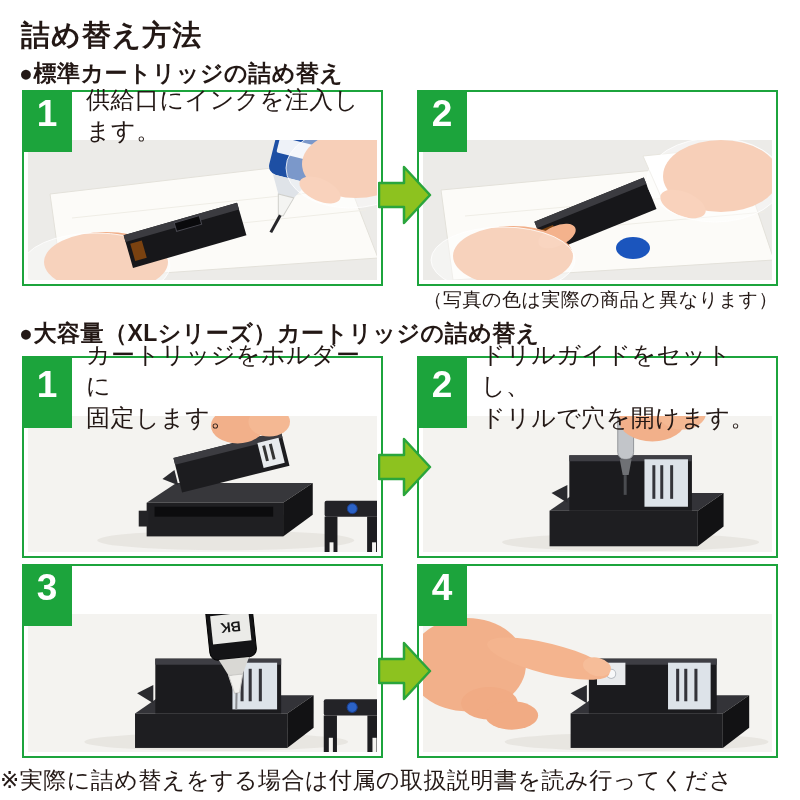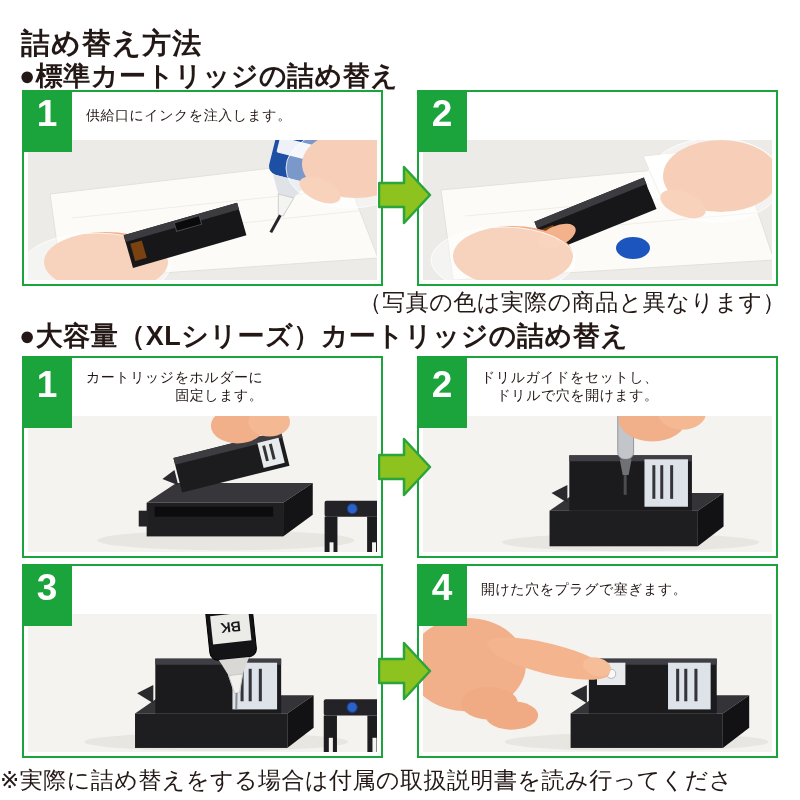--- a/index.html
+++ b/index.html
@@ -1,51 +1,51 @@
 <!DOCTYPE html>
 <html><head>
 <meta charset="utf-8">
 <style>
   html,body{margin:0;padding:0;background:#ffffff;}
   body{width:800px;height:800px;position:relative;overflow:hidden;
        font-family:"Liberation Sans","DejaVu Sans",sans-serif;color:#231815;}
 
-  .page-title{position:absolute;left:21px;top:24px;font-size:29px;font-weight:bold;letter-spacing:1px;}
-  .section-heading{position:absolute;left:19px;font-size:27px;font-weight:bold;letter-spacing:0.5px;}
+  .page-title{position:absolute;left:21px;top:16px;font-size:29px;font-weight:bold;letter-spacing:1px;}
+  .section-heading{position:absolute;left:19px;font-size:23px;font-weight:bold;letter-spacing:0.5px;}
   .sec1{top:58px;} .sec2{top:318px;}
 
   .card{position:absolute;background:#fff;border:2px solid #1ca43c;box-sizing:border-box;}
   .card.colL{left:22px;width:361px;}
   .card.colR{left:417px;width:361px;}
   .row1{top:90px;height:196px;}
   .row2{top:356px;height:202px;}
   .row3{top:564px;height:194px;}
 
   .badge{position:absolute;top:-2px;left:-2px;width:50px;background:#1ca43c;color:#ffffff;
          font-weight:bold;font-size:37px;text-align:center;z-index:3;}
   .row1 .badge,.row3 .badge{height:62px;line-height:48px;}
   .row2 .badge{height:72px;line-height:58px;}
 
   .step-text{position:absolute;left:62px;right:20px;top:0;display:flex;align-items:center;
-             font-size:14px;line-height:1.3;white-space:pre-line;z-index:2;letter-spacing:0.5px;text-align:right;}
+             font-size:24px;line-height:1.3;white-space:pre-line;z-index:2;letter-spacing:0.5px;}
   .row1 .step-text,.row3 .step-text{height:46px;}
   .row2 .step-text{height:56px;}
 
   .photo{position:absolute;left:4px;right:4px;bottom:4px;overflow:hidden;z-index:1;background:#efeeeb;}
   .row1 .photo{top:48px;}
   .row2 .photo{top:58px;}
   .row3 .photo{top:48px;}
   .photo svg{display:block;width:100%;height:100%;}
 
   .arrow{position:absolute;width:54px;height:62px;z-index:4;}
   .arrow1{left:378px;top:164px;}
   .arrow2{left:378px;top:436px;}
   .arrow3{left:378px;top:640px;}
 
-  .photo-note{position:absolute;right:14px;top:287px;font-size:23px;letter-spacing:0.5px;margin-left:9px;}
+  .photo-note{position:absolute;right:22px;top:287px;font-size:19px;letter-spacing:0.5px;margin-left:9px;}
   .footer-note{position:absolute;right:24px;top:765px;font-size:23px;letter-spacing:0.5px;}
 </style>
 </head>
 <body>
 
 <div class="page-title">詰め替え方法</div>
 
 <div class="section-heading sec1">●標準カートリッジの詰め替え</div>
 
 <div class="card colL row1">
@@ -234,21 +234,20 @@
         <rect x="339" y="100" width="13" height="36" fill="#1d1d20"></rect>
         <rect x="301" y="122" width="4" height="14" fill="#f4f3f0"></rect>
         <rect x="344" y="122" width="4" height="14" fill="#f4f3f0"></rect>
       </g>
     </svg>
   </div>
 </div>
 
 <div class="card colR row3">
   <div class="badge">4</div>
-  <div class="step-text">開けた穴をプラグで塞ぎます。</div>
   <div class="photo">
     <svg viewBox="0 0 353 136" preserveAspectRatio="xMidYMid slice">
       <rect x="0" y="0" width="353" height="136" fill="#f4f3f0"></rect>
       <ellipse cx="215" cy="126" rx="130" ry="9" fill="#e3e0da" opacity="0.7"></ellipse>
       <g>
         <polygon points="150,98 300,98 326,80 176,80" fill="#333338"></polygon>
         <rect x="150" y="98" width="150" height="34" fill="#1e1e21"></rect>
         <polygon points="300,98 326,80 326,112 300,132" fill="#121214"></polygon>
       </g>
       <g>

